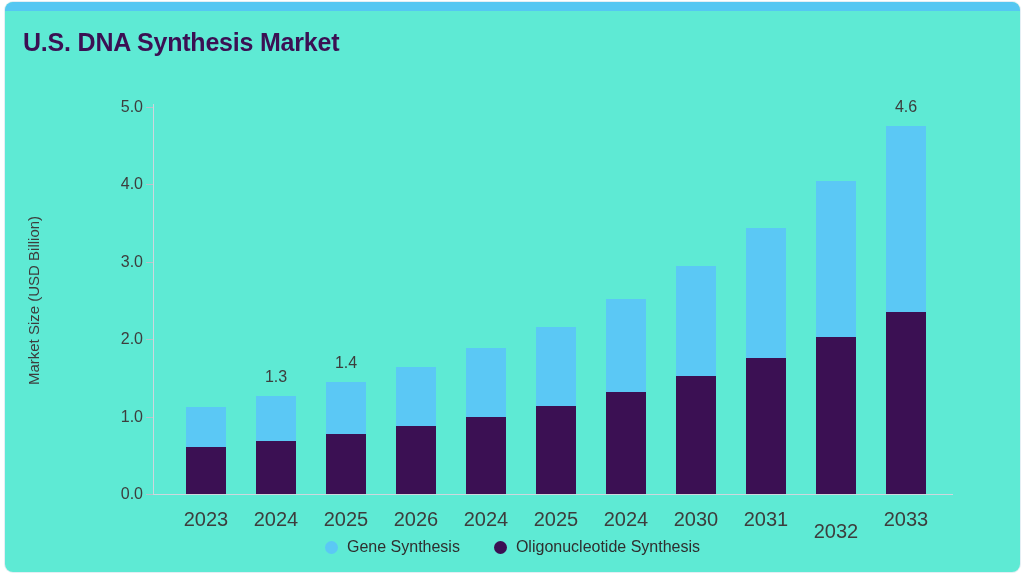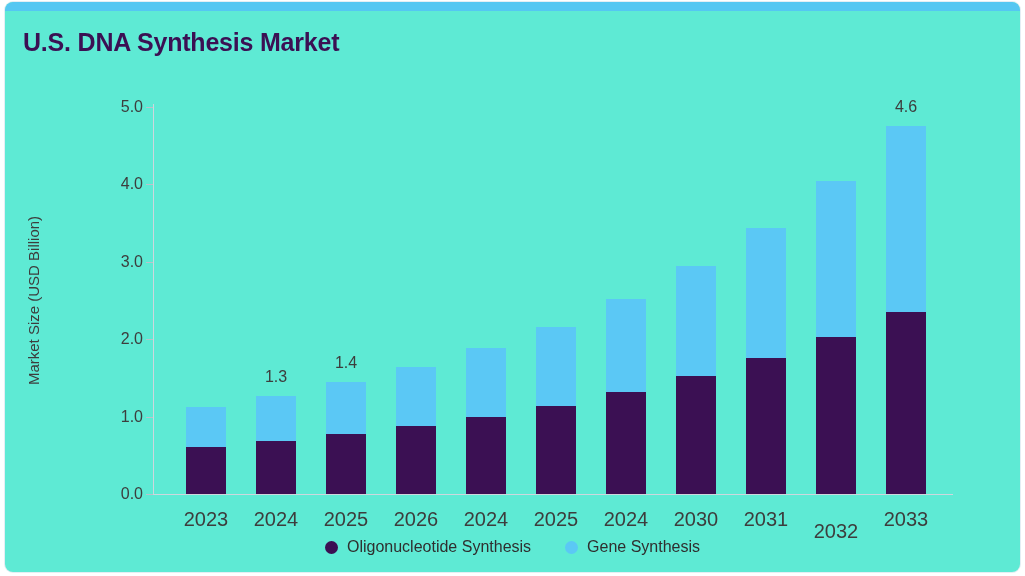--- a/index.html
+++ b/index.html
@@ -150,21 +150,21 @@
         <div class="xtick" style="left: 586px; top: 506px;">2024</div>
         <div class="xtick" style="left: 656px; top: 506px;">2030</div>
         <div class="xtick" style="left: 726px; top: 506px;">2031</div>
         <div class="xtick" style="left: 796px; top: 506px; margin-top: 12px;">2032</div>
         <div class="xtick" style="left: 866px; top: 506px;">2033</div>
       </div>
   </div>
 
   <div id="legend">
       <div class="legend-item">
+        <span class="legend-dot" style="background: rgb(91, 200, 245);"></span>
+        <span class="legend-text">Gene Synthesis</span>
+      </div>
+      <div class="legend-item">
         <span class="legend-dot" style="background: rgb(59, 16, 83);"></span>
         <span class="legend-text">Oligonucleotide Synthesis</span>
-      </div>
-      <div class="legend-item">
-        <span class="legend-dot" style="background: rgb(91, 200, 245);"></span>
-        <span class="legend-text">Gene Synthesis</span>
       </div>
     </div>
 </div>
 
 </body></html>

